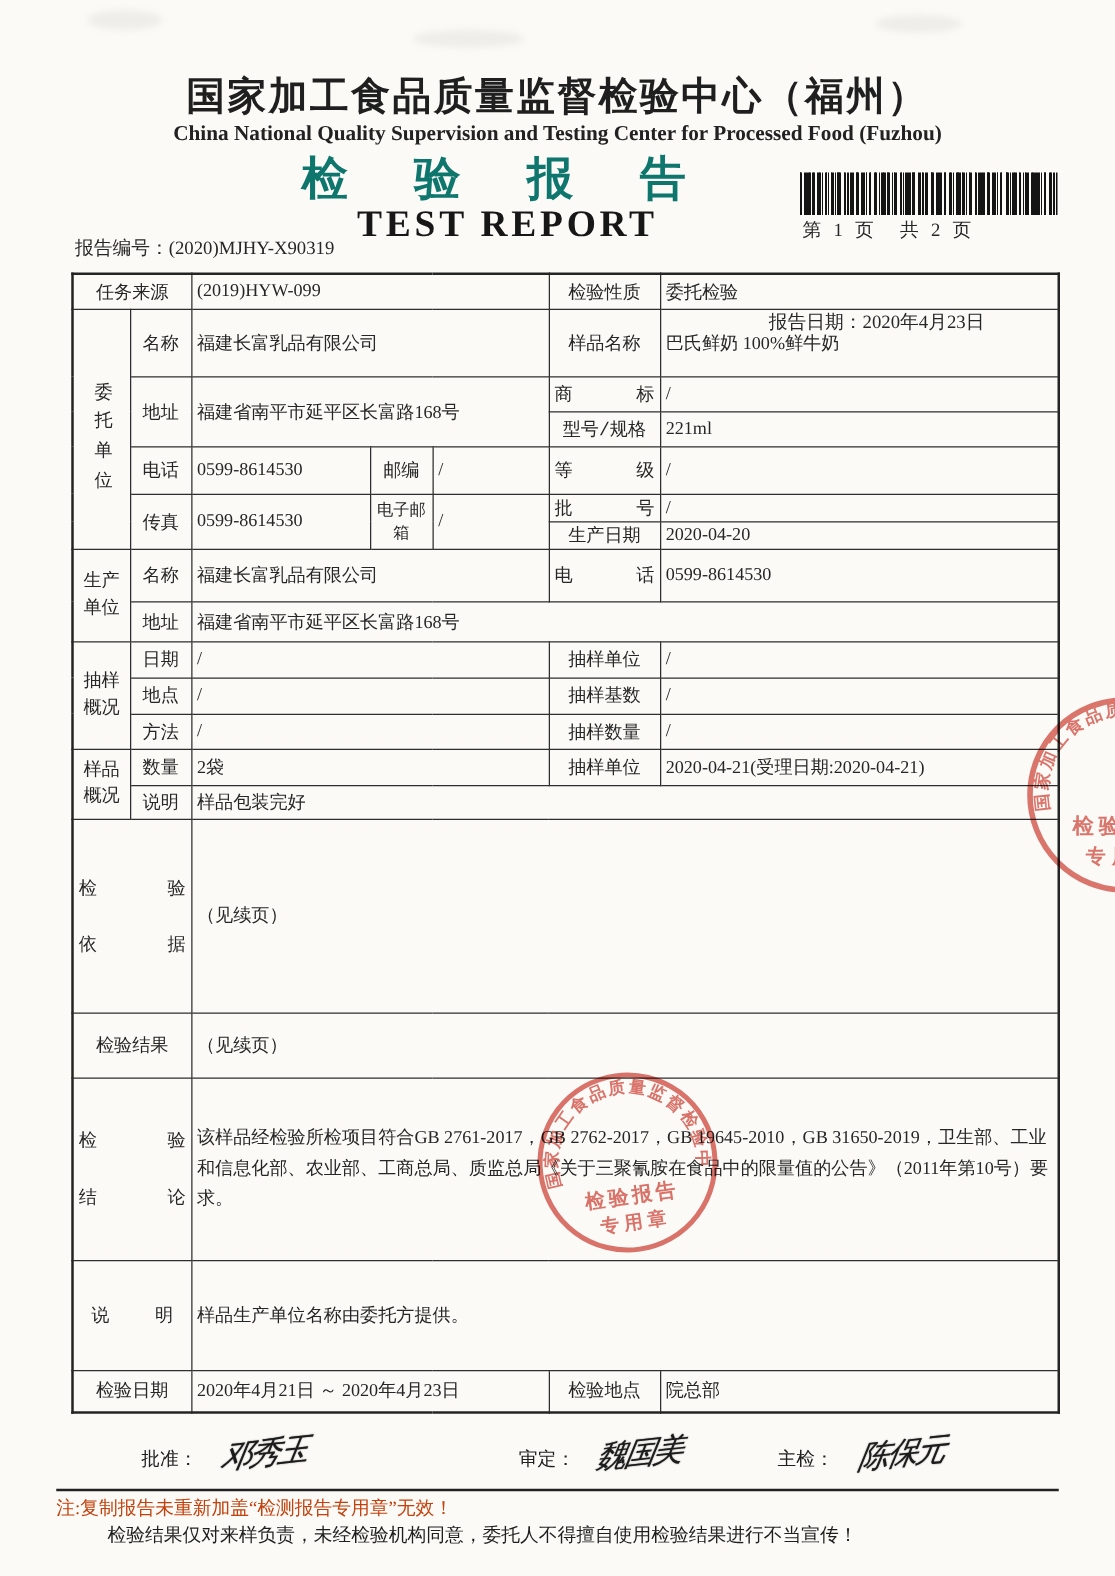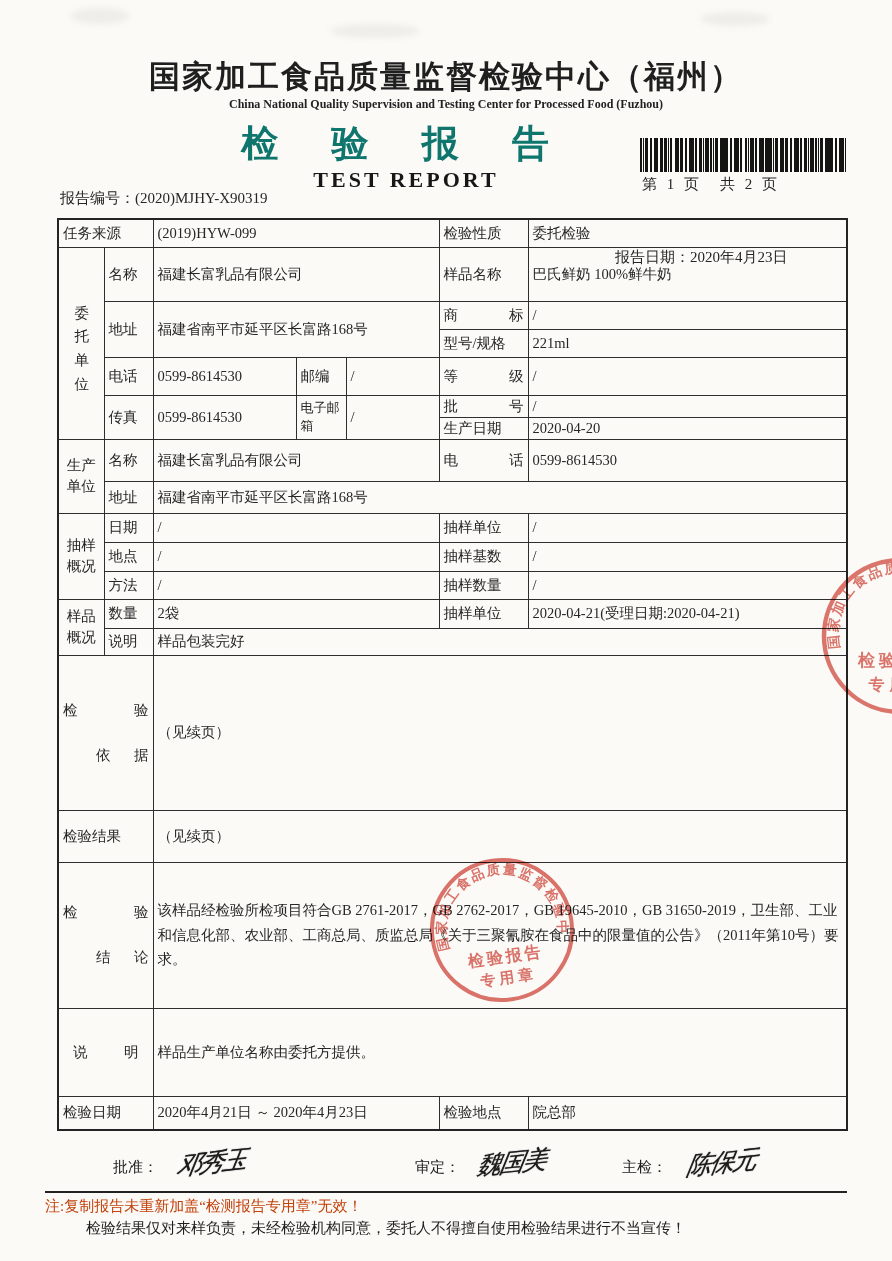--- a/index.html
+++ b/index.html
@@ -2,45 +2,45 @@
 <html><head>
 <meta charset="utf-8">
 <style>
   html,body{margin:0;padding:0;background:#e8e8e6;}
   .page{position:relative;width:892px;height:1261px;margin:0 auto;background:#fbfaf7;overflow:hidden;
         font-family:"Liberation Serif","DejaVu Serif",serif;color:#262626;}
   
   .org-cn{position:absolute;top:56px;left:0;width:892px;text-align:center;
           font-size:31px;font-weight:bold;letter-spacing:2px;color:#1f1f1f;}
   .org-en{position:absolute;top:97px;left:0;width:892px;text-align:center;
-          font-size:12px;font-weight:bold;color:#222;}
+          font-size:17px;font-weight:bold;color:#222;}
   .title-block{position:absolute;top:122px;left:0;width:812px;text-align:center;}
   .title-cn{font-size:37px;font-weight:bold;letter-spacing:22px;color:#0f766e;line-height:44px;}
-  .title-en{font-size:22px;font-weight:bold;letter-spacing:3px;color:#171717;line-height:32px;margin-top:-2px;}
+  .title-en{font-size:30px;font-weight:bold;letter-spacing:3px;color:#171717;line-height:32px;margin-top:-2px;}
   .barcode{position:absolute;top:138px;left:640px;width:206px;height:34px;background:
      repeating-linear-gradient(90deg,#141414 0 2px,rgba(0,0,0,0) 2px 5px),
      repeating-linear-gradient(90deg,#141414 0 1px,rgba(0,0,0,0) 1px 7.5px),
      repeating-linear-gradient(90deg,#141414 0 1px,rgba(0,0,0,0) 1px 3.5px);}
   .page-info{position:absolute;top:175px;left:642px;font-size:15px;letter-spacing:3px;}
   .report-no{position:absolute;top:189px;left:60px;font-size:15px;}
   .report-date{position:absolute;top:200px;left:615px;font-size:15px;margin-top:48px;}
   
   table.rpt{position:absolute;top:218px;left:57px;width:789px;border-collapse:collapse;table-layout:fixed;
             font-size:14.5px;color:#262626;}
   table.rpt td{border:1.6px solid #2e2e2e;vertical-align:middle;padding:1px 4px;overflow:hidden;}
   table.rpt{border:2.5px solid #242424;}
-  td.l{text-align:left;padding:1px 2px;}
+  td.l{text-align:center;padding:1px 2px;font-family:Liberation Mono, monospace;}
   td.v{text-align:left;padding-left:9px;}
   td.jl{text-align:justify;text-align-last:justify;padding:1px 10px;}
   td.g{text-align:center;padding:0;}
   .vert{writing-mode:vertical-rl;text-orientation:upright;letter-spacing:24px;display:inline-block;}
   .wrap2{display:inline-block;width:2.15em;line-height:1.45;text-align:center;}
   td.bl{padding:0 9px;}
   td.bl .jline{text-align:justify;text-align-last:justify;}
-  td.bl .jline + .jline{margin-top:26px;margin-left:33px;}
+  td.bl .jline + .jline{margin-top:26px;}
   .concl{line-height:1.72;padding:4px 26px 4px 9px;}
   
   .sig-strip{position:absolute;top:1142px;left:57px;width:789px;height:48px;}
   .sig-label{position:absolute;font-size:15px;color:#202020;top:16px;}
   .sig-name{position:absolute;top:4px;font-size:25px;color:#1b1b1b;font-style:italic;
             font-family:"DejaVu Serif",serif;transform:rotate(-6deg) skewX(-16deg);
             letter-spacing:-2px;text-shadow:0 0 1px rgba(20,20,20,.8);}
   .footer-rule{position:absolute;top:1191px;left:45px;width:802px;height:0;border-top:2.6px solid #222;}
   .note1{position:absolute;top:1197px;left:45px;font-size:15px;color:#c2410c;}
   .note2{position:absolute;top:1219px;left:86px;font-size:15px;color:#1e1e1e;}

